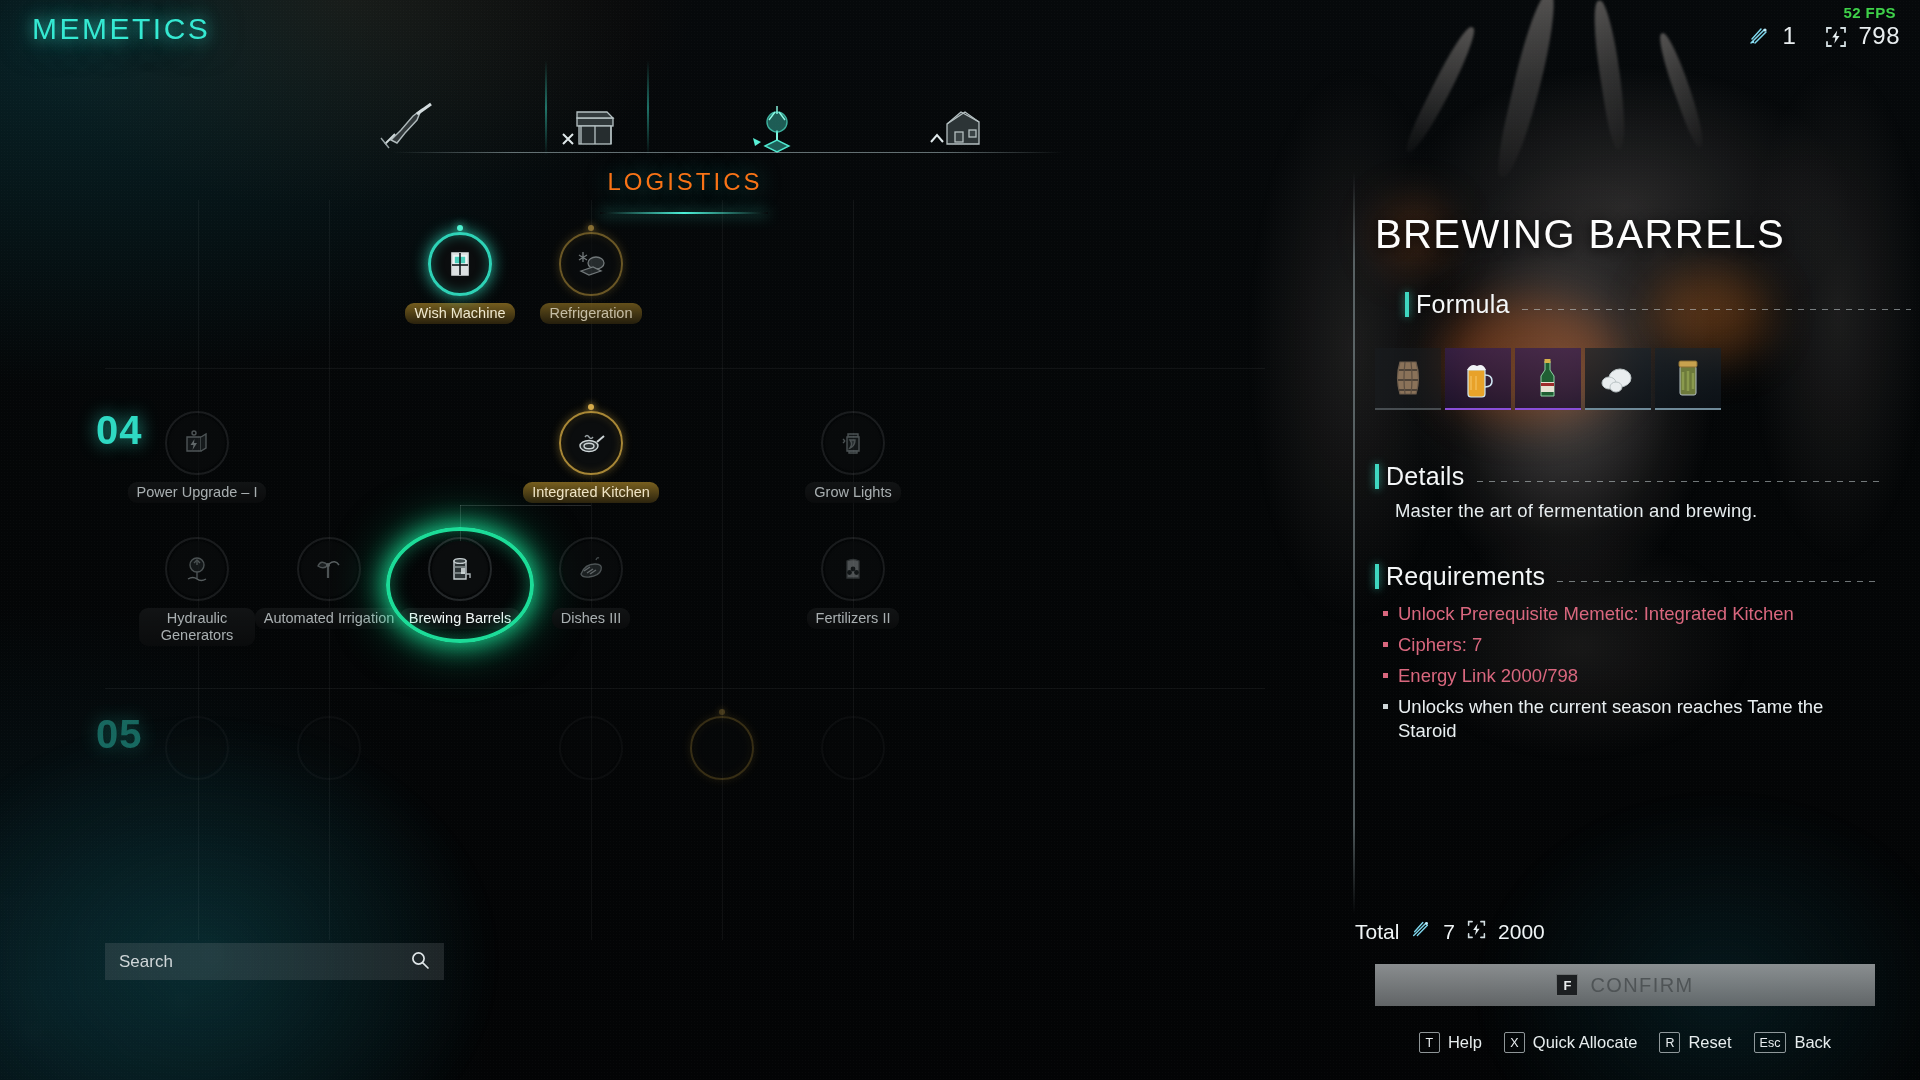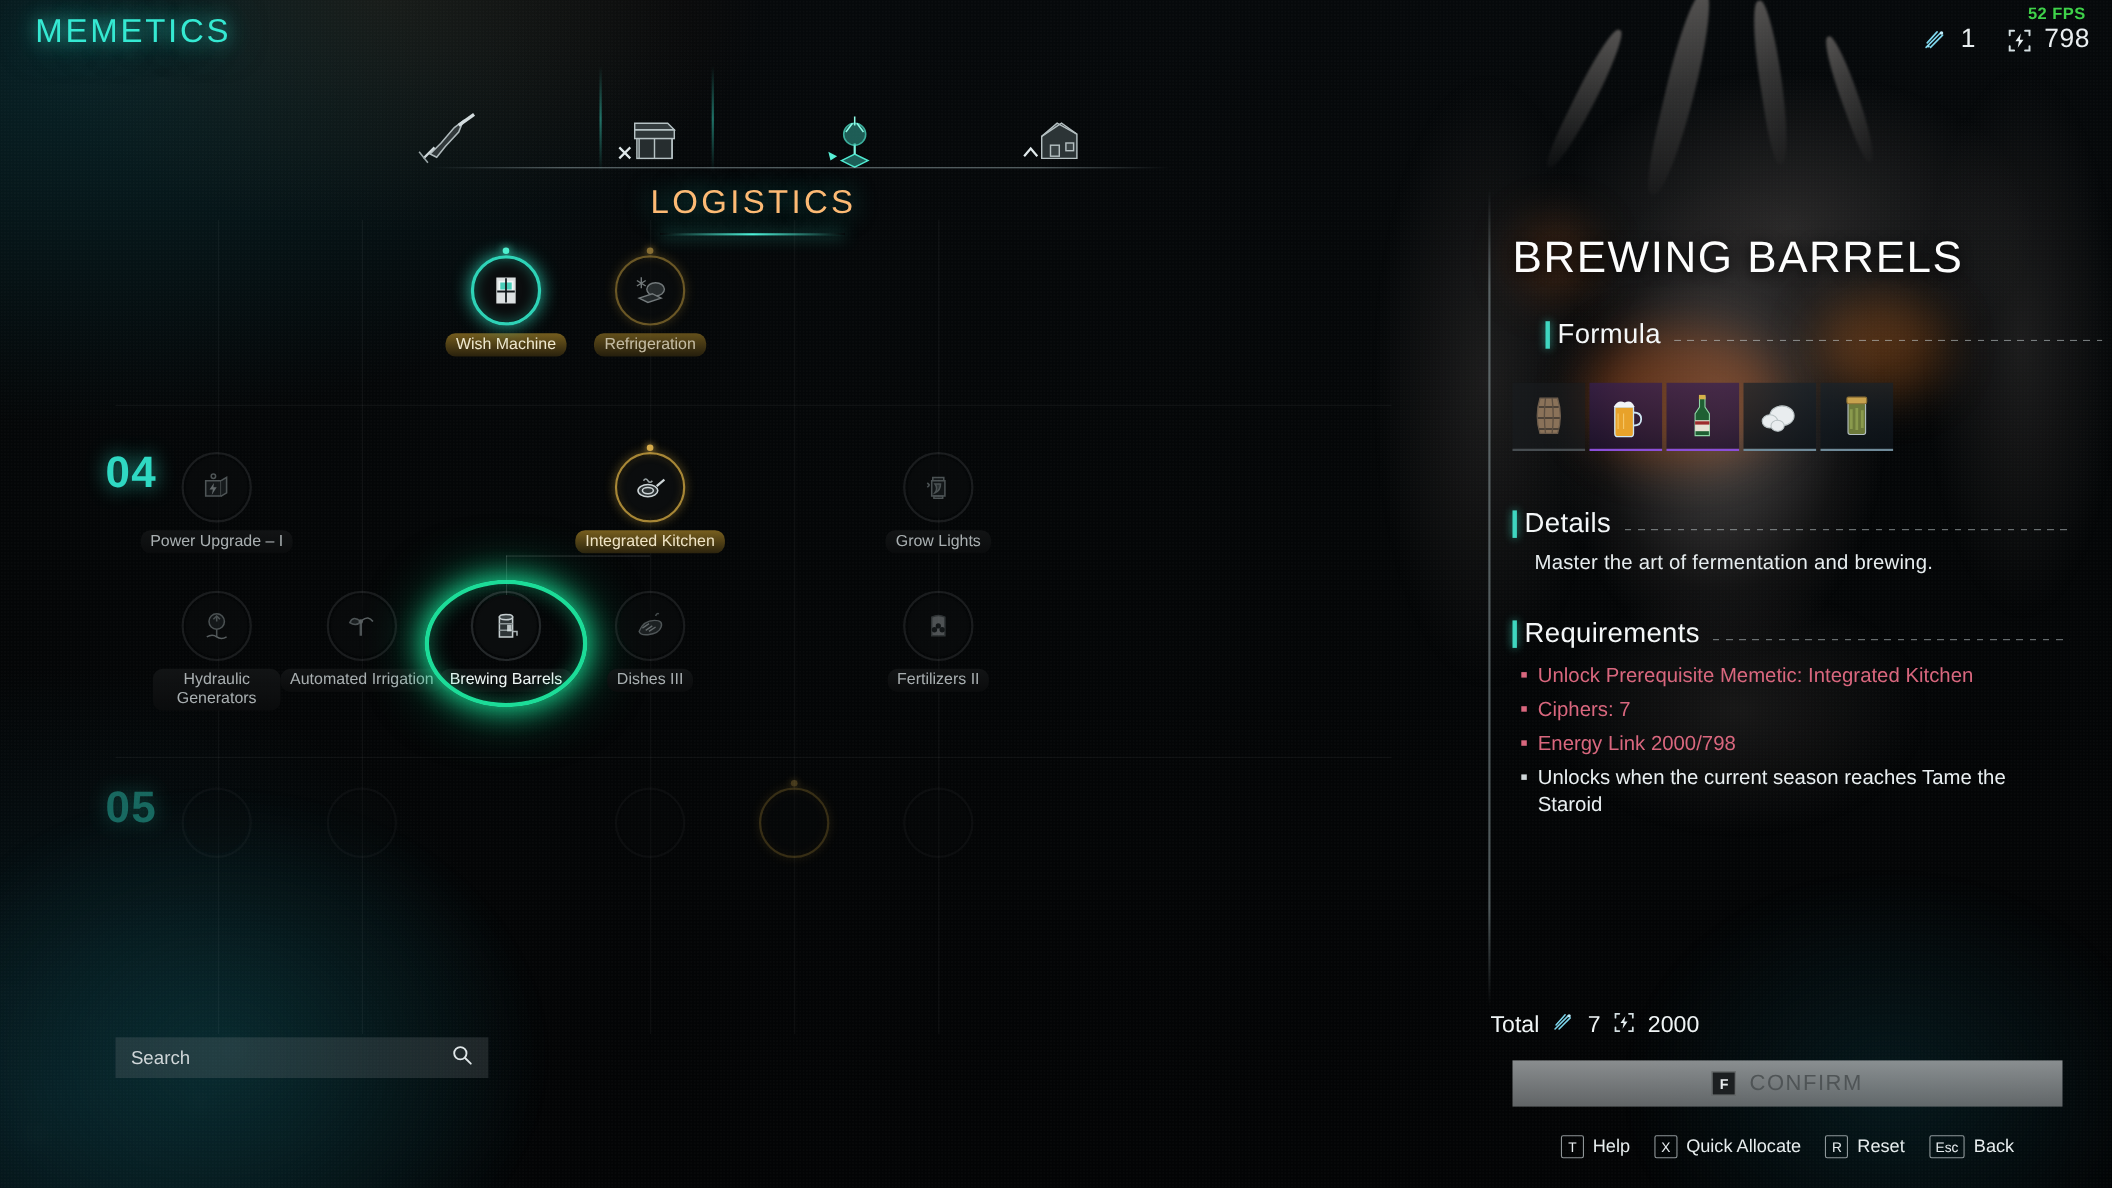--- a/index.html
+++ b/index.html
@@ -59,21 +59,21 @@
   .tabs{position:absolute;left:0;top:86px;width:1370px;height:72px;
     display:flex;justify-content:center;align-items:flex-end;gap:110px;}
   .tab{width:74px;height:62px;position:relative;display:flex;align-items:flex-end;justify-content:center;
     cursor:pointer;}
   .tab-rule{position:absolute;left:392px;top:152px;width:672px;height:1px;
     background:linear-gradient(90deg,rgba(150,170,175,0),rgba(176,196,200,.55) 18%,rgba(176,196,200,.55) 82%,rgba(150,170,175,0));}
   .tab-beam{position:absolute;top:60px;width:2px;height:96px;
     background:linear-gradient(180deg,rgba(60,240,215,0),rgba(60,240,215,.45),rgba(60,240,215,0));}
 
   .section-title{position:absolute;left:0;top:168px;width:1370px;text-align:center;
-    font-size:30px;letter-spacing:3px;color:#fdba74;font-weight:400;
+    font-size:24px;letter-spacing:3px;color:#f97316;font-weight:400;
     text-shadow:0 0 22px rgba(40,220,200,.55);}
   .section-underline{position:absolute;left:600px;top:212px;width:168px;height:2px;
     background:linear-gradient(90deg,rgba(60,240,215,0),rgba(80,255,228,.95),rgba(60,240,215,0));
     box-shadow:0 0 14px rgba(60,240,215,.8);}
 
   
   .tree{position:absolute;left:0;top:200px;width:1360px;height:740px;overflow:hidden;}
   .row-sep{position:absolute;left:105px;width:1160px;height:1px;background:rgba(255,255,255,.055);}
   .col-line{position:absolute;top:0;width:1px;height:740px;background:rgba(255,255,255,.05);}
   .row-num{position:absolute;font-size:40px;font-weight:600;color:#2fd9c3;letter-spacing:1px;

